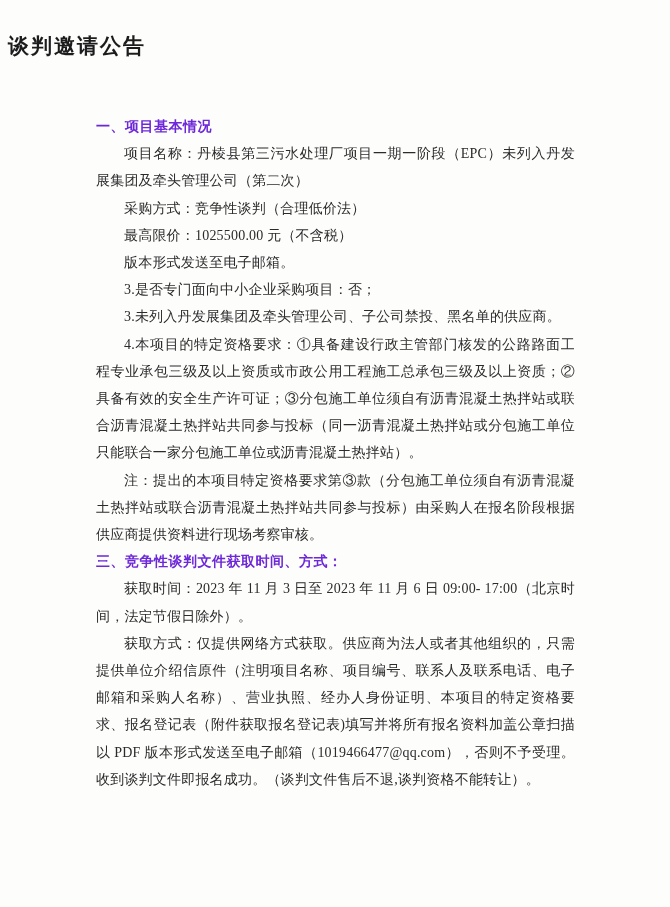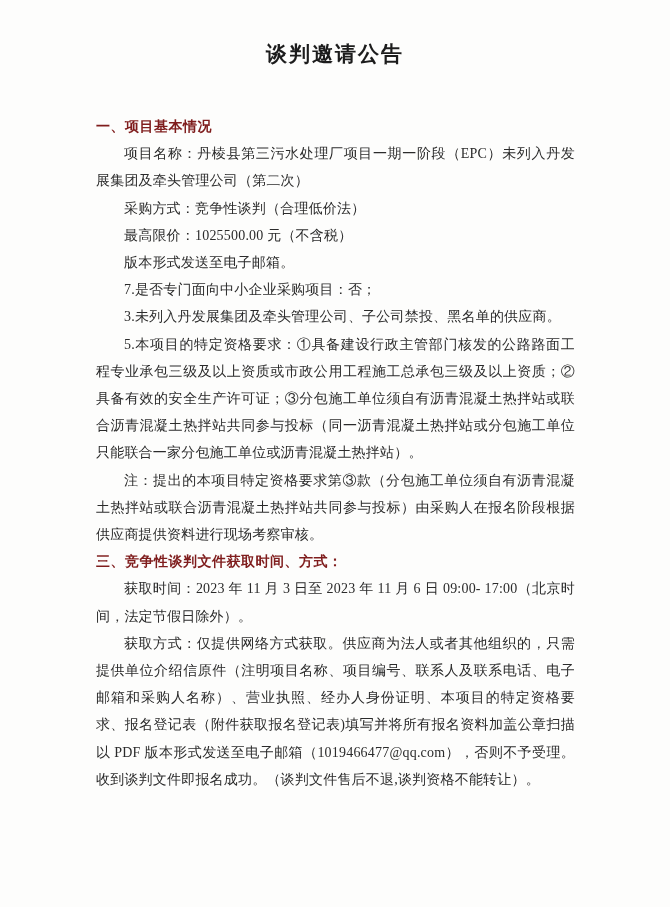--- a/index.html
+++ b/index.html
@@ -10,65 +10,64 @@
   .page {
     position: relative;
     width: 670px;
     height: 907px;
     background: #fdfdfc;
     overflow: hidden;
     font-family: "Liberation Serif", "DejaVu Serif", serif;
     color: #2b2b2b;
   }
   .doc-title {
-    margin: 16px;
+    margin: 8px;
     padding-top: 24px;
-    text-align: center;
     font-size: 21px;
     line-height: 28px;
     font-weight: bold;
     letter-spacing: 2px;
     color: #1c1c1c;
   }
   .doc-body {
     position: absolute;
     left: 96px;
     top: 113px;
     width: 479px;
     font-size: 14px;
     line-height: 27.2px;
     text-align: justify;
     text-justify: inter-ideograph;
     overflow-wrap: break-word;
   }
   .section-heading {
     margin: 0;
     font-weight: bold;
-    color: #7f1d1d;
+    color: #6d28d9;
     letter-spacing: 0.5px;
     text-indent: 0;
   }
   .para {
     margin: 0;
     text-indent: 2em;
     letter-spacing: 0.2px;
   }
 </style>
 </head>
 <body>
 
 <div class="page">
   <h1 class="doc-title">谈判邀请公告</h1>
   <div class="doc-body">
       <div class="section-heading">一、项目基本情况</div>
       <p class="para">项目名称：丹棱县第三污水处理厂项目一期一阶段（EPC）未列入丹发展集团及牵头管理公司（第二次）</p>
       <p class="para">采购方式：竞争性谈判（合理低价法）</p>
       <p class="para">最高限价：1025500.00 元（不含税）</p>
       <p class="para">版本形式发送至电子邮箱。</p>
-      <p class="para">7.是否专门面向中小企业采购项目：否；</p>
+      <p class="para">3.是否专门面向中小企业采购项目：否；</p>
       <p class="para">3.未列入丹发展集团及牵头管理公司、子公司禁投、黑名单的供应商。</p>
-      <p class="para">5.本项目的特定资格要求：①具备建设行政主管部门核发的公路路面工程专业承包三级及以上资质或市政公用工程施工总承包三级及以上资质；②具备有效的安全生产许可证；③分包施工单位须自有沥青混凝土热拌站或联合沥青混凝土热拌站共同参与投标（同一沥青混凝土热拌站或分包施工单位只能联合一家分包施工单位或沥青混凝土热拌站）。</p>
+      <p class="para">4.本项目的特定资格要求：①具备建设行政主管部门核发的公路路面工程专业承包三级及以上资质或市政公用工程施工总承包三级及以上资质；②具备有效的安全生产许可证；③分包施工单位须自有沥青混凝土热拌站或联合沥青混凝土热拌站共同参与投标（同一沥青混凝土热拌站或分包施工单位只能联合一家分包施工单位或沥青混凝土热拌站）。</p>
       <p class="para">注：提出的本项目特定资格要求第③款（分包施工单位须自有沥青混凝土热拌站或联合沥青混凝土热拌站共同参与投标）由采购人在报名阶段根据供应商提供资料进行现场考察审核。</p>
       <div class="section-heading">三、竞争性谈判文件获取时间、方式：</div>
       <p class="para">获取时间：2023 年 11 月 3 日至 2023 年 11 月 6 日 09:00- 17:00（北京时间，法定节假日除外）。</p>
       <p class="para">获取方式：仅提供网络方式获取。供应商为法人或者其他组织的，只需提供单位介绍信原件（注明项目名称、项目编号、联系人及联系电话、电子邮箱和采购人名称）、营业执照、经办人身份证明、本项目的特定资格要求、报名登记表（附件获取报名登记表)填写并将所有报名资料加盖公章扫描以 PDF 版本形式发送至电子邮箱（1019466477@qq.com），否则不予受理。收到谈判文件即报名成功。（谈判文件售后不退,谈判资格不能转让）。</p>
     </div>
 </div>
 
 </body></html>

